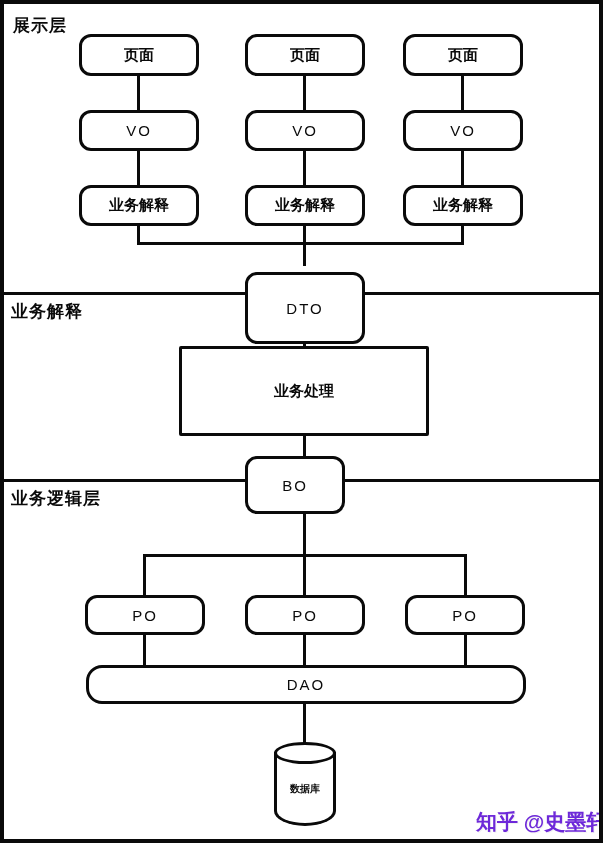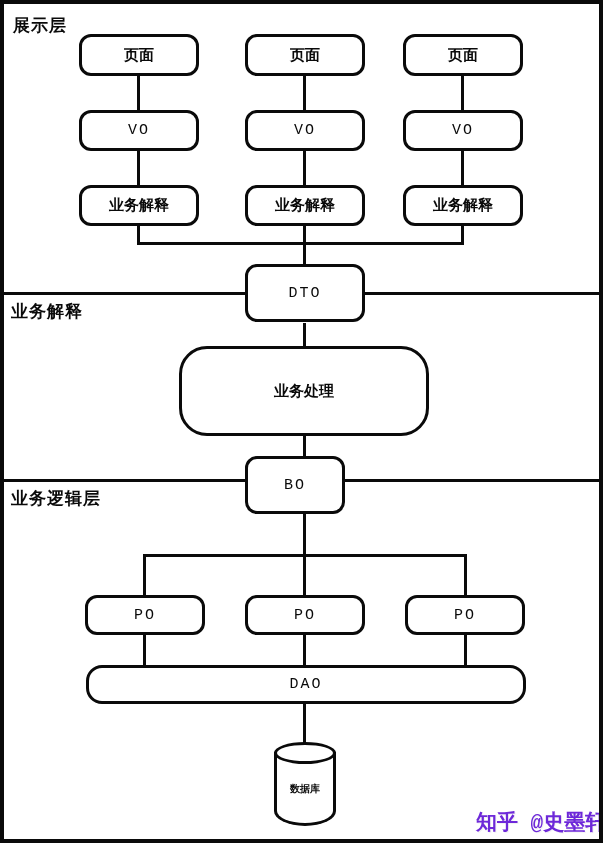--- a/index.html
+++ b/index.html
@@ -3,21 +3,21 @@
 <meta charset="utf-8">
 <style>
   html,body{margin:0;padding:0;background:#ffffff;}
   .canvas{
     position:relative;
     width:603px;height:843px;
     background:#ffffff;
     border:4px solid #0a0a0a;
     box-sizing:border-box;
     overflow:hidden;
-    font-family:Liberation Mono, monospace;
+    font-family:Liberation Sans, sans-serif;
     color:#0a0a0a;
     padding-left:32px;
   }
   .divider{
     position:absolute;left:0;width:595px;height:3px;
     background:#0a0a0a;z-index:1;
   }
   .layer-label{
     position:absolute;
     font-size:17px;font-weight:700;
@@ -29,21 +29,21 @@
     background:#ffffff;
     border:3px solid #0a0a0a;
     border-radius:12px;
     box-sizing:border-box;
     display:flex;align-items:center;justify-content:center;
     font-size:15px;
     z-index:2;white-space:nowrap;
   }
   .box.cn{font-weight:700;}
   .box.latin{font-weight:400;letter-spacing:2px;}
-  .box.big{border-radius:28px;}
+  .box.big{border-radius:2px;}
   .ln{
     position:absolute;background:#0a0a0a;z-index:1;
   }
   
   .cyl{position:absolute;left:270px;top:738px;width:62px;height:84px;z-index:2;}
   .cyl-body{
     position:absolute;left:0;top:10px;width:62px;height:74px;
     box-sizing:border-box;
     background:#ffffff;
     border-left:3px solid #0a0a0a;
@@ -100,21 +100,21 @@
 
   <div class="box cn" style="left:399px;top:30px;width:120px;height:42px;">页面</div>
   <i class="ln" style="left:457px;top:71px;width:3px;height:36px;"></i>
   <div class="box latin" style="left:399px;top:106px;width:120px;height:41px;">VO</div>
   <i class="ln" style="left:457px;top:146px;width:3px;height:36px;"></i>
   <div class="box cn" style="left:399px;top:181px;width:120px;height:41px;">业务解释</div>
   <i class="ln" style="left:457px;top:221px;width:3px;height:20px;"></i>
 
   <i class="ln" style="left:133px;top:238px;width:327px;height:3px;"></i>
 
-  <div class="box latin" style="left:241px;top:260px;width:120px;height:58px;">DTO</div>
+  <div class="box latin" style="left:241px;top:268px;width:120px;height:72px;">DTO</div>
   <i class="ln" style="left:299px;top:319px;width:3px;height:24px;"></i>
 
   <div class="box cn big" style="left:175px;top:342px;width:250px;height:90px;">业务处理</div>
   <i class="ln" style="left:299px;top:431px;width:3px;height:22px;"></i>
 
   <div class="box latin" style="left:241px;top:452px;width:100px;height:58px;">BO</div>
   <i class="ln" style="left:299px;top:509px;width:3px;height:82px;"></i>
 
   <i class="ln" style="left:139px;top:550px;width:324px;height:3px;"></i>
   <i class="ln" style="left:139px;top:552px;width:3px;height:39px;"></i>

